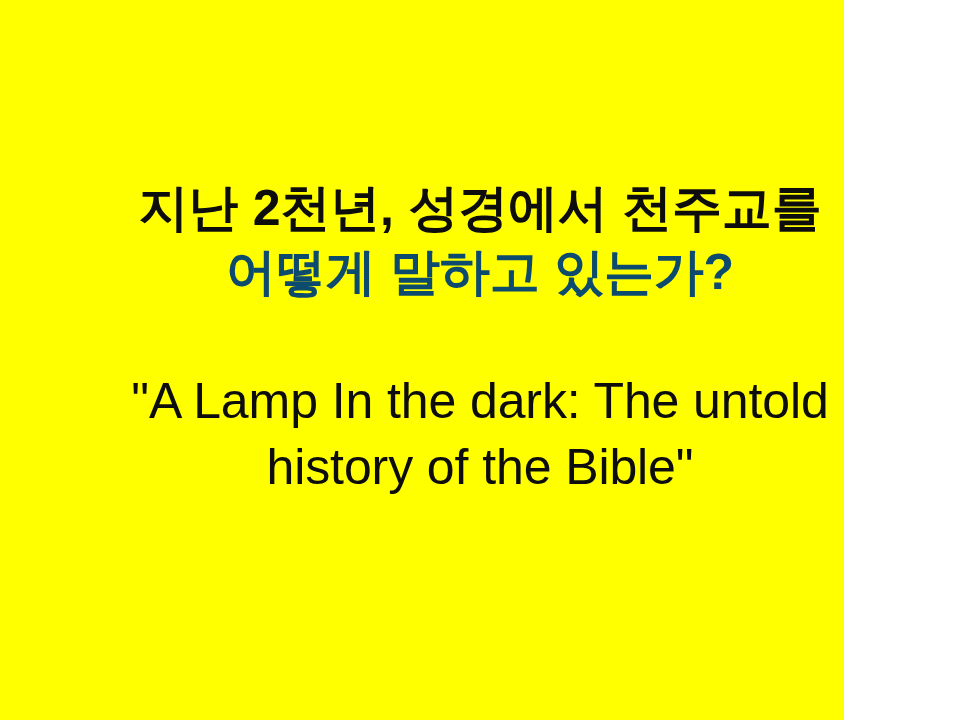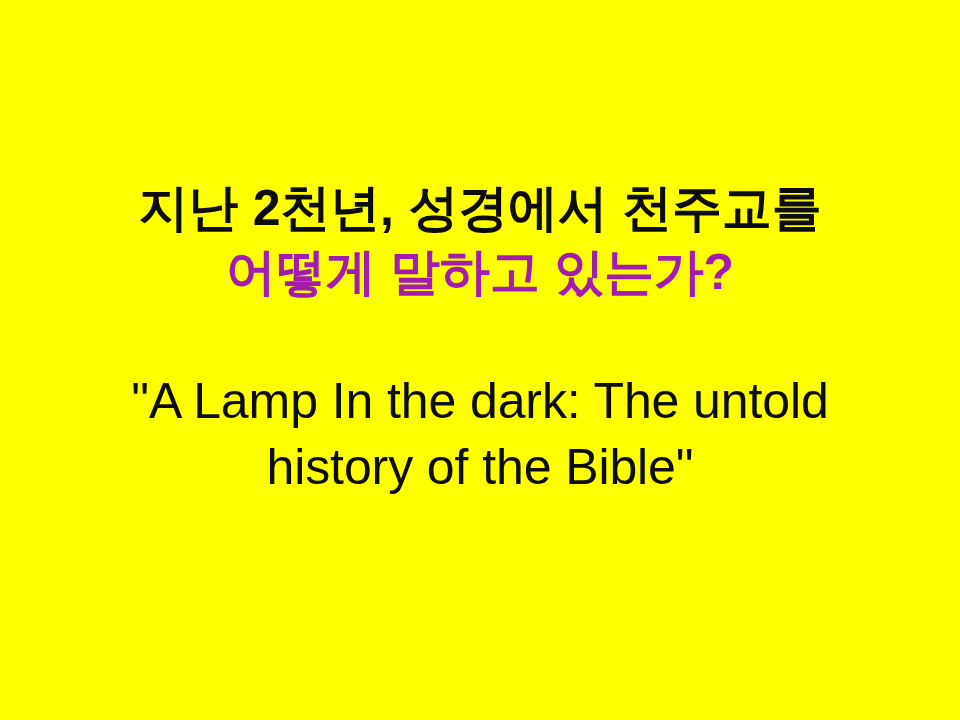--- a/index.html
+++ b/index.html
@@ -11,21 +11,21 @@
   body {
     width: 960px;
     height: 720px;
     overflow: hidden;
     font-family: "Liberation Sans", "DejaVu Sans", sans-serif;
   }
 
   #slide {
     position: relative;
     box-sizing: border-box;
-    width: 960px;
+    width: 844px;
     height: 720px;
     background: #FFFF00;
     overflow: hidden;
   }
 
   
   #slide-body {
     position: absolute;
     left: 0;
     top: 176px;
@@ -68,21 +68,21 @@
 </style>
 </head>
 <body>
 
 <div id="slide" style="background: rgb(255, 255, 0);">
 
   <div id="slide-body">
 
     <p class="para para-korean" style="color: rgb(13, 13, 13);">지난 2천년, 성경에서 천주교를</p>
 
-    <p class="para para-korean" style="color: #a21caf;">어떻게 말하고 있는가?</p>
+    <p class="para para-korean" style="color: #0c4a6e;">어떻게 말하고 있는가?</p>
 
     <p class="para para-spacer" style="color: rgb(13, 13, 13);"> </p>
 
     <p class="para para-english" style="color: rgb(13, 13, 13);">"A Lamp In the dark: The untold</p>
 
     <p class="para para-english" style="color: rgb(13, 13, 13);">history of the Bible"</p>
 
   </div>
 
 </div>

